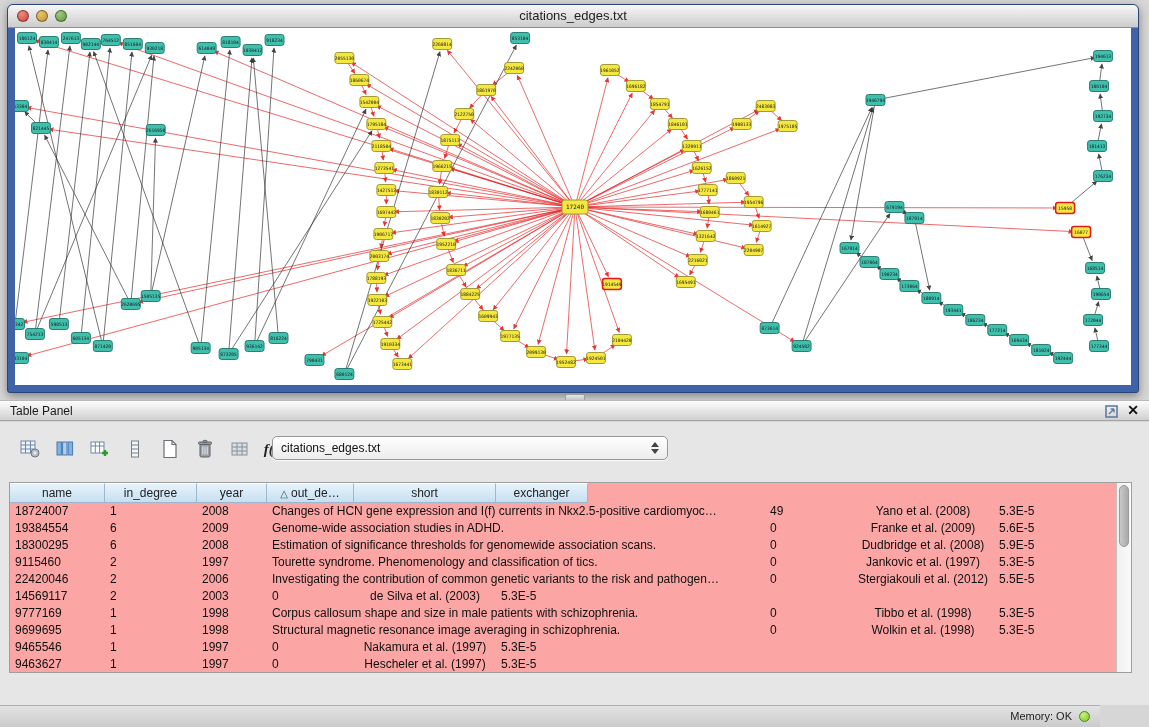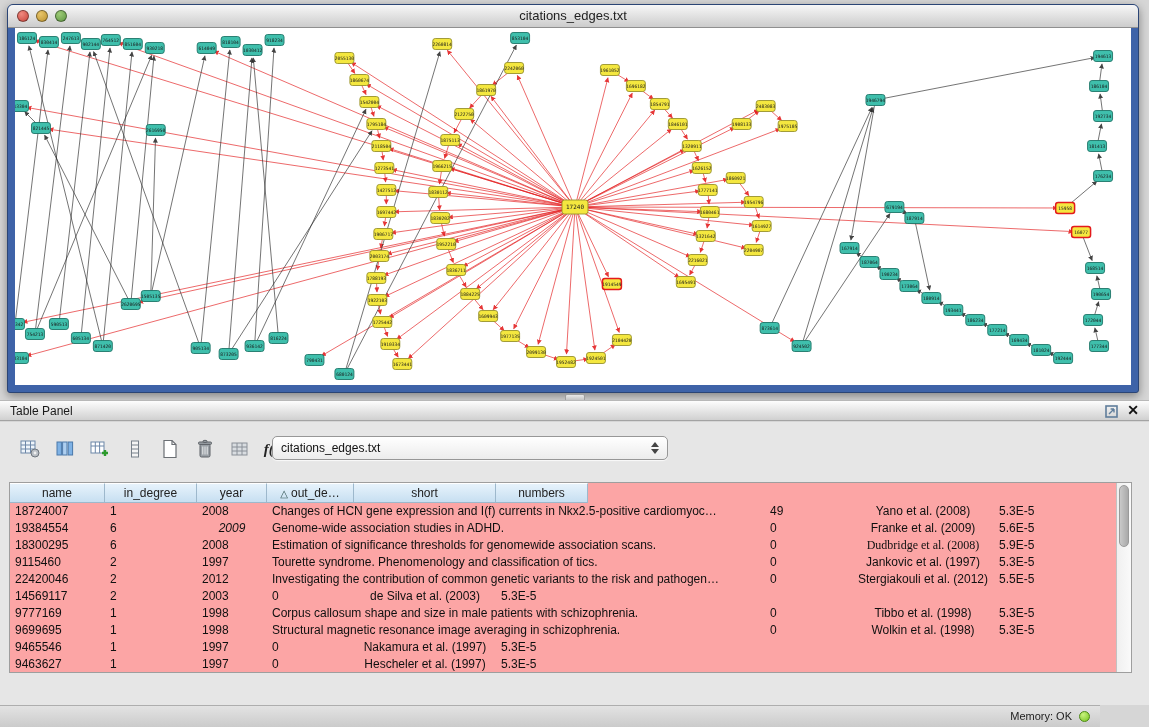--- a/index.html
+++ b/index.html
@@ -807,63 +807,63 @@
       </span>
   </div>
 
   <div class="tablewrap">
     <div class="thead" id="thead">
         <div class="hcell" style="width: 95px;"><span>name</span></div>
         <div class="hcell" style="width: 92px;"><span>in_degree</span></div>
         <div class="hcell" style="width: 70px;"><span>year</span></div>
         <div class="hcell" style="width: 87px;"><span class="sort">△</span><span>out_de…</span></div>
         <div class="hcell" style="width: 142px;"><span>short</span></div>
-        <div class="hcell" style="width: 92px;"><span>numbers</span></div>
+        <div class="hcell" style="width: 92px;"><span>exchanger</span></div>
       </div>
     <div class="tbody" id="tbody">
         <div class="trow">
           <div class="tcell" style="width: 95px; text-align: left;">18724007</div>
           <div class="tcell" style="width: 92px; text-align: left;">1</div>
           <div class="tcell" style="width: 70px; text-align: left;">2008</div>
           <div class="tcell" style="width: 498px; text-align: left;">Changes of HCN gene expression and I(f) currents in Nkx2.5-positive cardiomyoc…</div>
           <div class="tcell" style="width: 87px; text-align: left;">49</div>
           <div class="tcell" style="width: 142px; text-align: center;">Yano et al. (2008)</div>
           <div class="tcell" style="width: 92px; text-align: left;">5.3E-5</div>
         </div>
         <div class="trow">
           <div class="tcell" style="width: 95px; text-align: left;">19384554</div>
           <div class="tcell" style="width: 92px; text-align: left;">6</div>
-          <div class="tcell" style="width: 70px; text-align: center; font-style: italic;">2009</div>
+          <div class="tcell" style="width: 70px; text-align: left;">2009</div>
           <div class="tcell" style="width: 498px; text-align: left;">Genome-wide association studies in ADHD.</div>
           <div class="tcell" style="width: 87px; text-align: left;">0</div>
           <div class="tcell" style="width: 142px; text-align: center;">Franke et al. (2009)</div>
           <div class="tcell" style="width: 92px; text-align: left;">5.6E-5</div>
         </div>
         <div class="trow">
           <div class="tcell" style="width: 95px; text-align: left;">18300295</div>
           <div class="tcell" style="width: 92px; text-align: left;">6</div>
           <div class="tcell" style="width: 70px; text-align: left;">2008</div>
           <div class="tcell" style="width: 498px; text-align: left;">Estimation of significance thresholds for genomewide association scans.</div>
           <div class="tcell" style="width: 87px; text-align: left;">0</div>
-          <div class="tcell" style="width: 142px; text-align: center; font-family: Liberation Serif, serif;">Dudbridge et al. (2008)</div>
+          <div class="tcell" style="width: 142px; text-align: center;">Dudbridge et al. (2008)</div>
           <div class="tcell" style="width: 92px; text-align: left;">5.9E-5</div>
         </div>
         <div class="trow">
           <div class="tcell" style="width: 95px; text-align: left;">9115460</div>
           <div class="tcell" style="width: 92px; text-align: left;">2</div>
           <div class="tcell" style="width: 70px; text-align: left;">1997</div>
           <div class="tcell" style="width: 498px; text-align: left;">Tourette syndrome. Phenomenology and classification of tics.</div>
           <div class="tcell" style="width: 87px; text-align: left;">0</div>
           <div class="tcell" style="width: 142px; text-align: center;">Jankovic et al. (1997)</div>
           <div class="tcell" style="width: 92px; text-align: left;">5.3E-5</div>
         </div>
         <div class="trow">
           <div class="tcell" style="width: 95px; text-align: left;">22420046</div>
           <div class="tcell" style="width: 92px; text-align: left;">2</div>
-          <div class="tcell" style="width: 70px; text-align: left;">2012</div>
+          <div class="tcell" style="width: 70px; text-align: left;">2006</div>
           <div class="tcell" style="width: 498px; text-align: left;">Investigating the contribution of common genetic variants to the risk and pathogen…</div>
           <div class="tcell" style="width: 87px; text-align: left;">0</div>
           <div class="tcell" style="width: 142px; text-align: center;">Stergiakouli et al. (2012)</div>
           <div class="tcell" style="width: 92px; text-align: left;">5.5E-5</div>
         </div>
         <div class="trow">
           <div class="tcell" style="width: 95px; text-align: left;">14569117</div>
           <div class="tcell" style="width: 92px; text-align: left;">2</div>
           <div class="tcell" style="width: 70px; text-align: left;">2003</div>
           <div class="tcell" style="width: 87px; text-align: left;">0</div>

